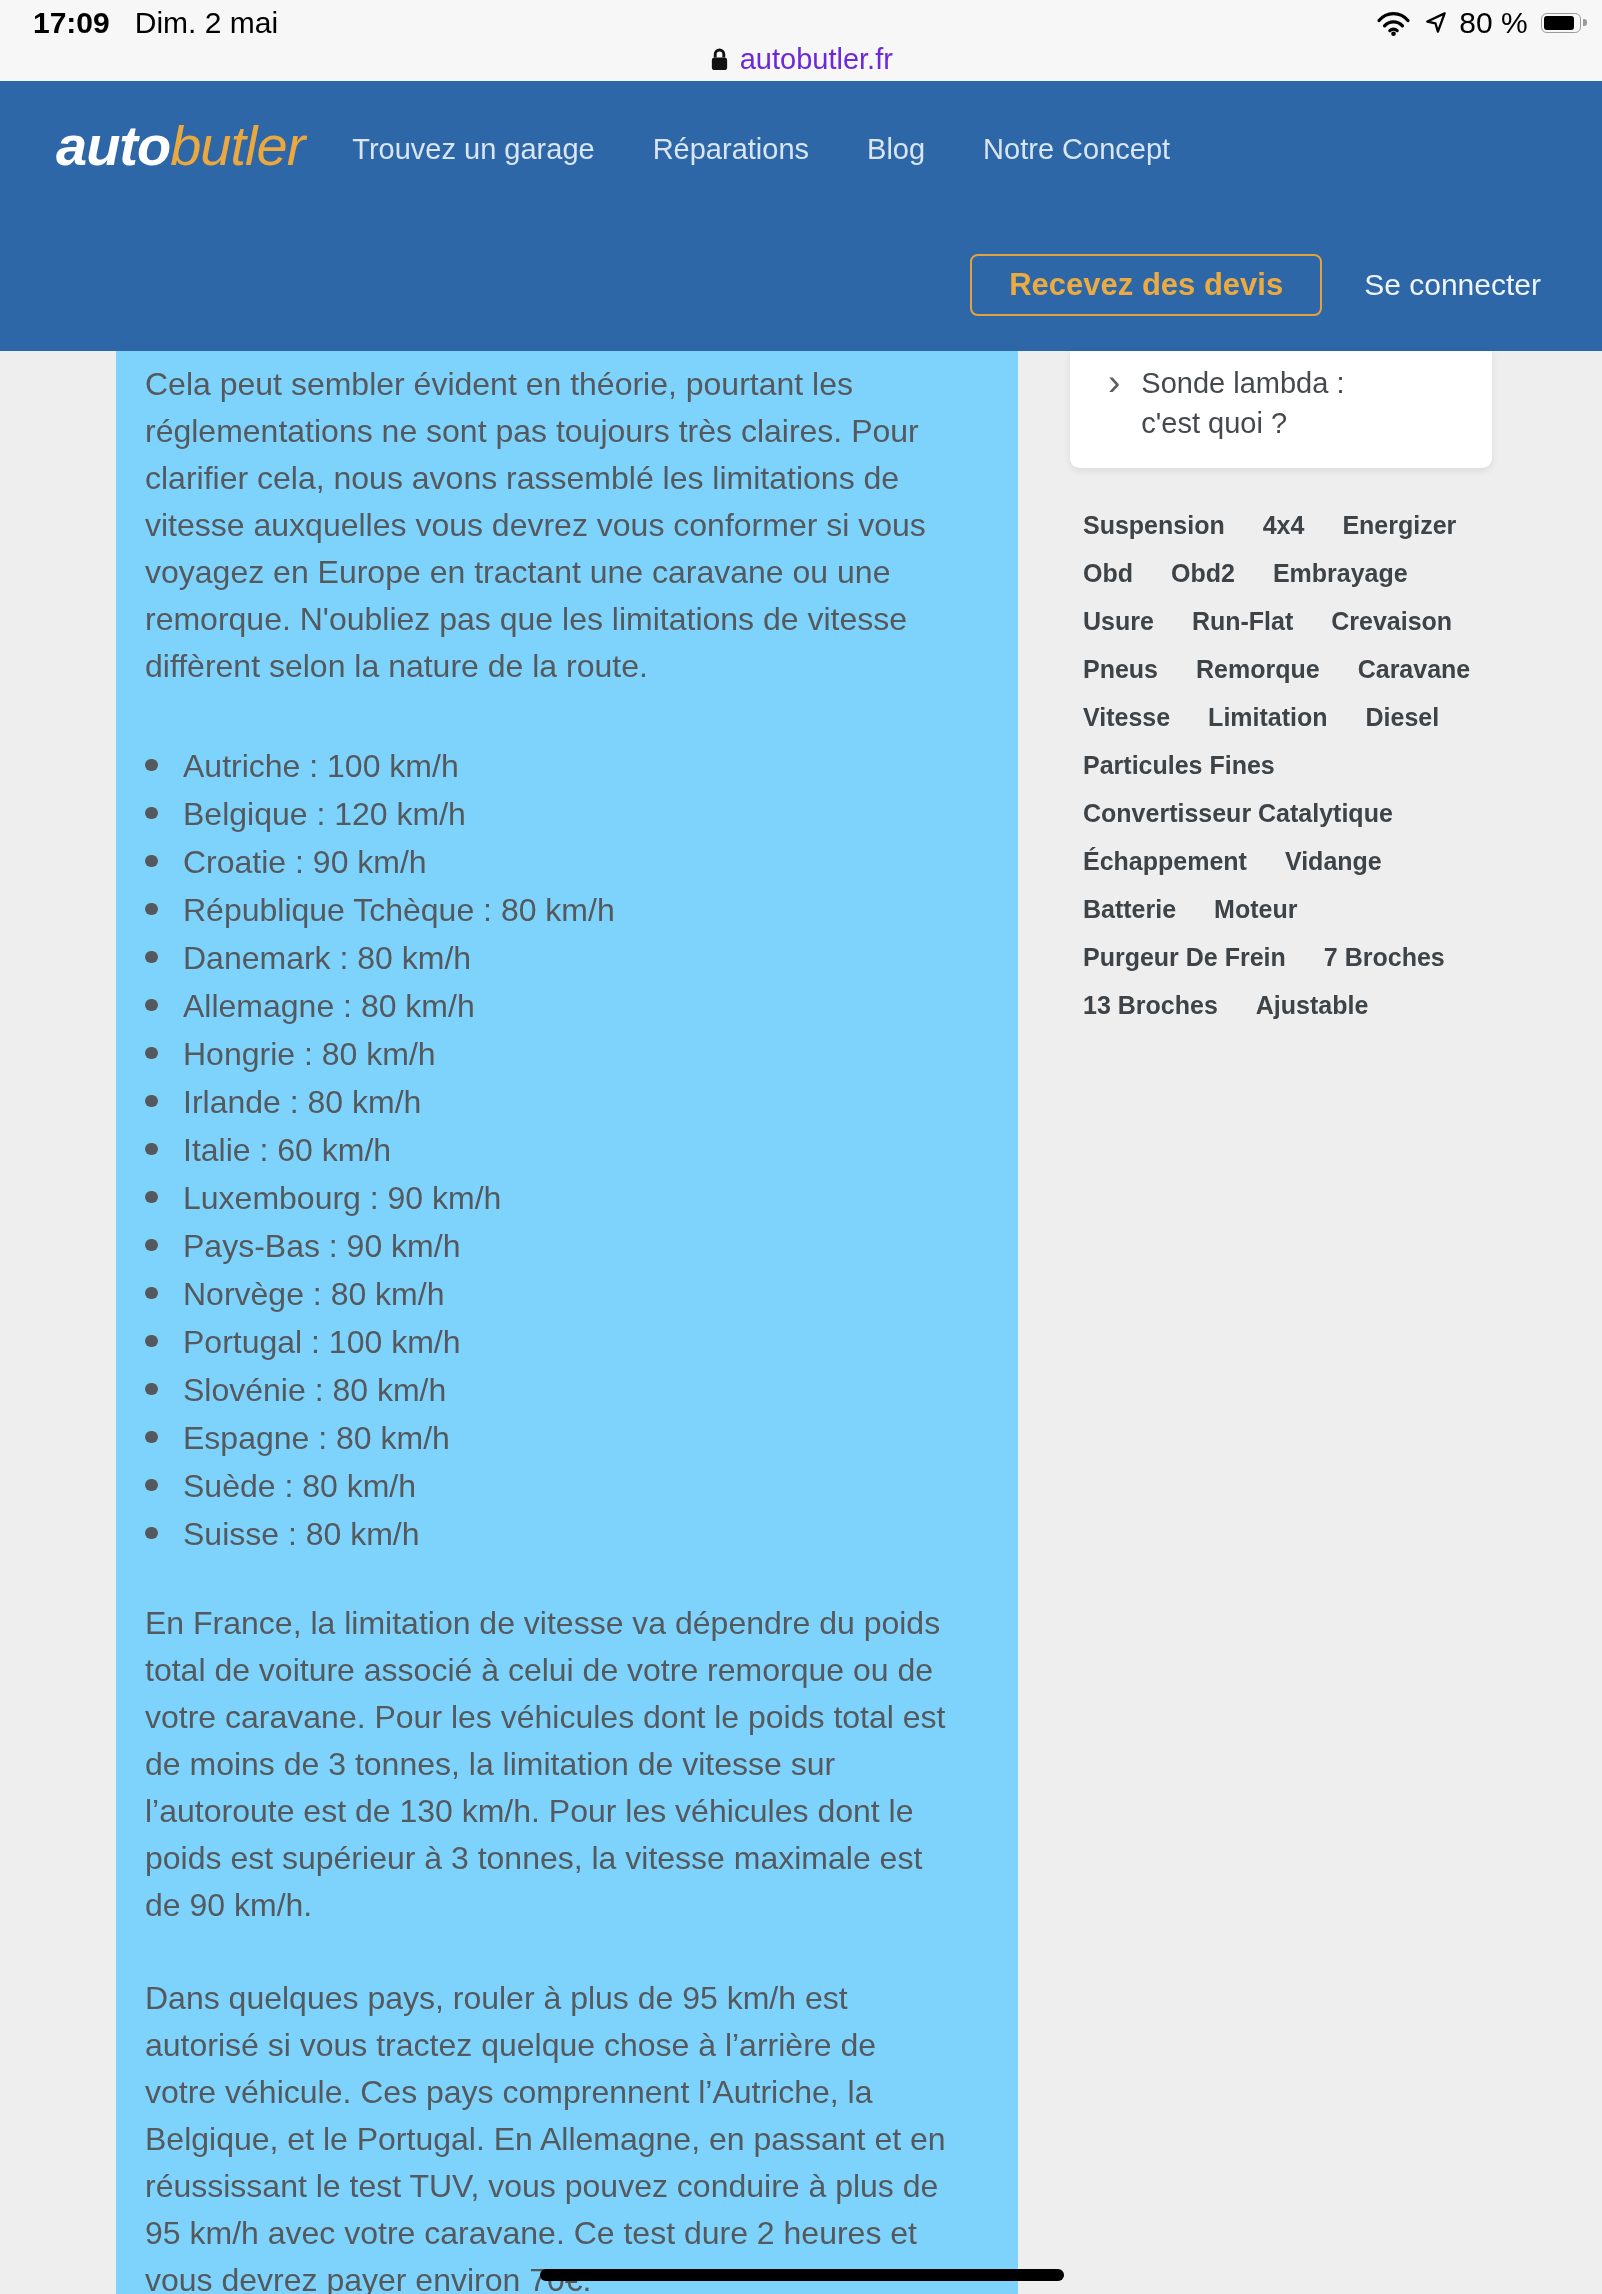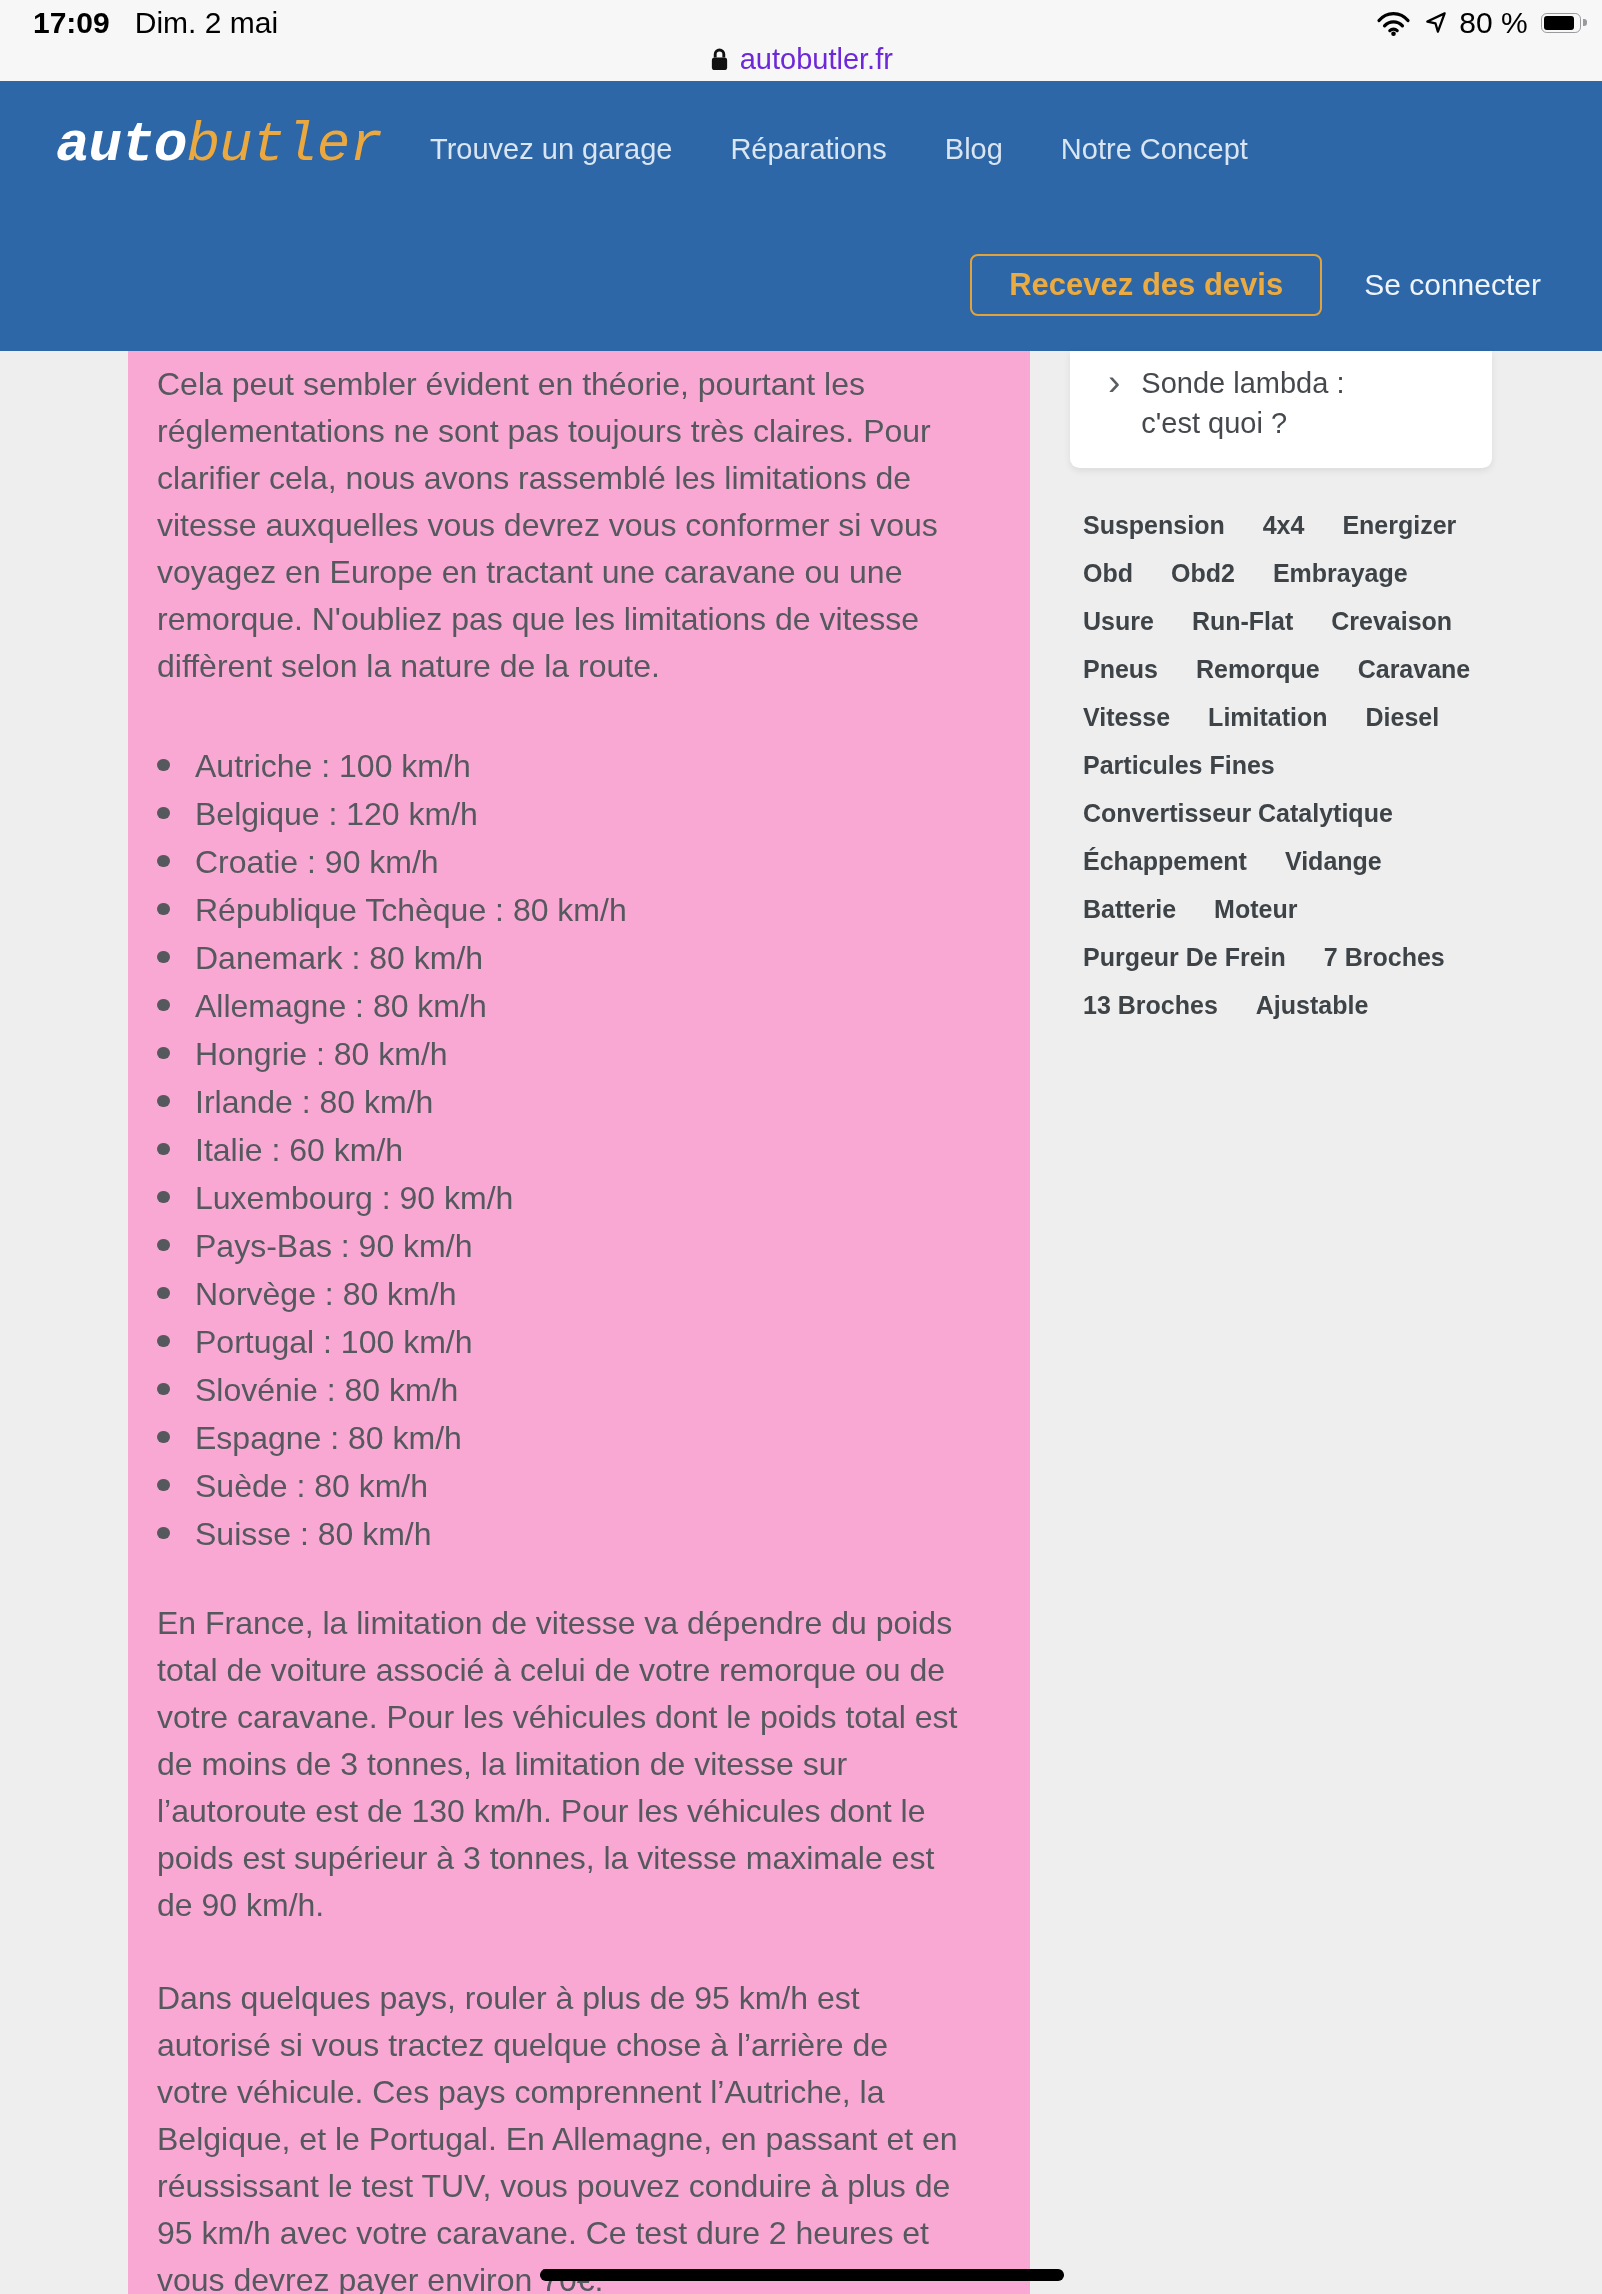--- a/index.html
+++ b/index.html
@@ -50,21 +50,21 @@
 
   
   .site-header {
     position:absolute; left:0; top:81px; width:1602px; height:270px;
     background:#2d67a8;
   }
   .brand-row {
     position:absolute; left:56px; top:21px; height:86px;
     display:flex; align-items:center;
   }
-  .logo { font-size:56px; font-style:italic; letter-spacing:-1px; white-space:nowrap;font-family:Liberation Mono, monospace; }
+  .logo { font-size:56px; font-style:italic; letter-spacing:-1px; white-space:nowrap; }
   .logo .p1 { color:#ffffff; font-weight:800; }
   .logo .p2 { color:#eba83e; font-weight:500; }
   .main-nav { display:flex; gap:58px; margin-left:48px; margin-top:9px; }
   .nav-link { font-size:29px; color:#d9e5f1; cursor:pointer; white-space:nowrap; }
   .cta-row {
     position:absolute; top:164px; right:61px; height:79px;
     display:flex; align-items:center; gap:42px;
   }
   .cta-btn {
     height:62px; padding:0 37px; background:transparent;
@@ -73,22 +73,22 @@
     font-family:"Liberation Sans", sans-serif; cursor:pointer; white-space:nowrap;
   }
   .login-link { font-size:30px; color:#eef4fa; cursor:pointer; white-space:nowrap; }
 
   
   .content {
     position:absolute; left:0; top:351px; width:1602px; height:1943px;
     background:#eeeeee;
   }
   .article-card {
-    position:absolute; left:128px; top:0; width:902px; height:1943px;
-    background:#f9a8d4; padding:9.6px 67px 0 29px;
+    position:absolute; left:116px; top:0; width:902px; height:1943px;
+    background:#7dd3fc; padding:9.6px 67px 0 29px;
     color:#55595d;
   }
   .article-card p {
     font-size:32px; line-height:47px; margin-bottom:46px;
   }
   .speed-list { list-style:none; margin:52px 0 42px 38px; }
   .speed-list li {
     position:relative; font-size:32px; line-height:48px; color:#55595d;
   }
   .speed-list li::before {

